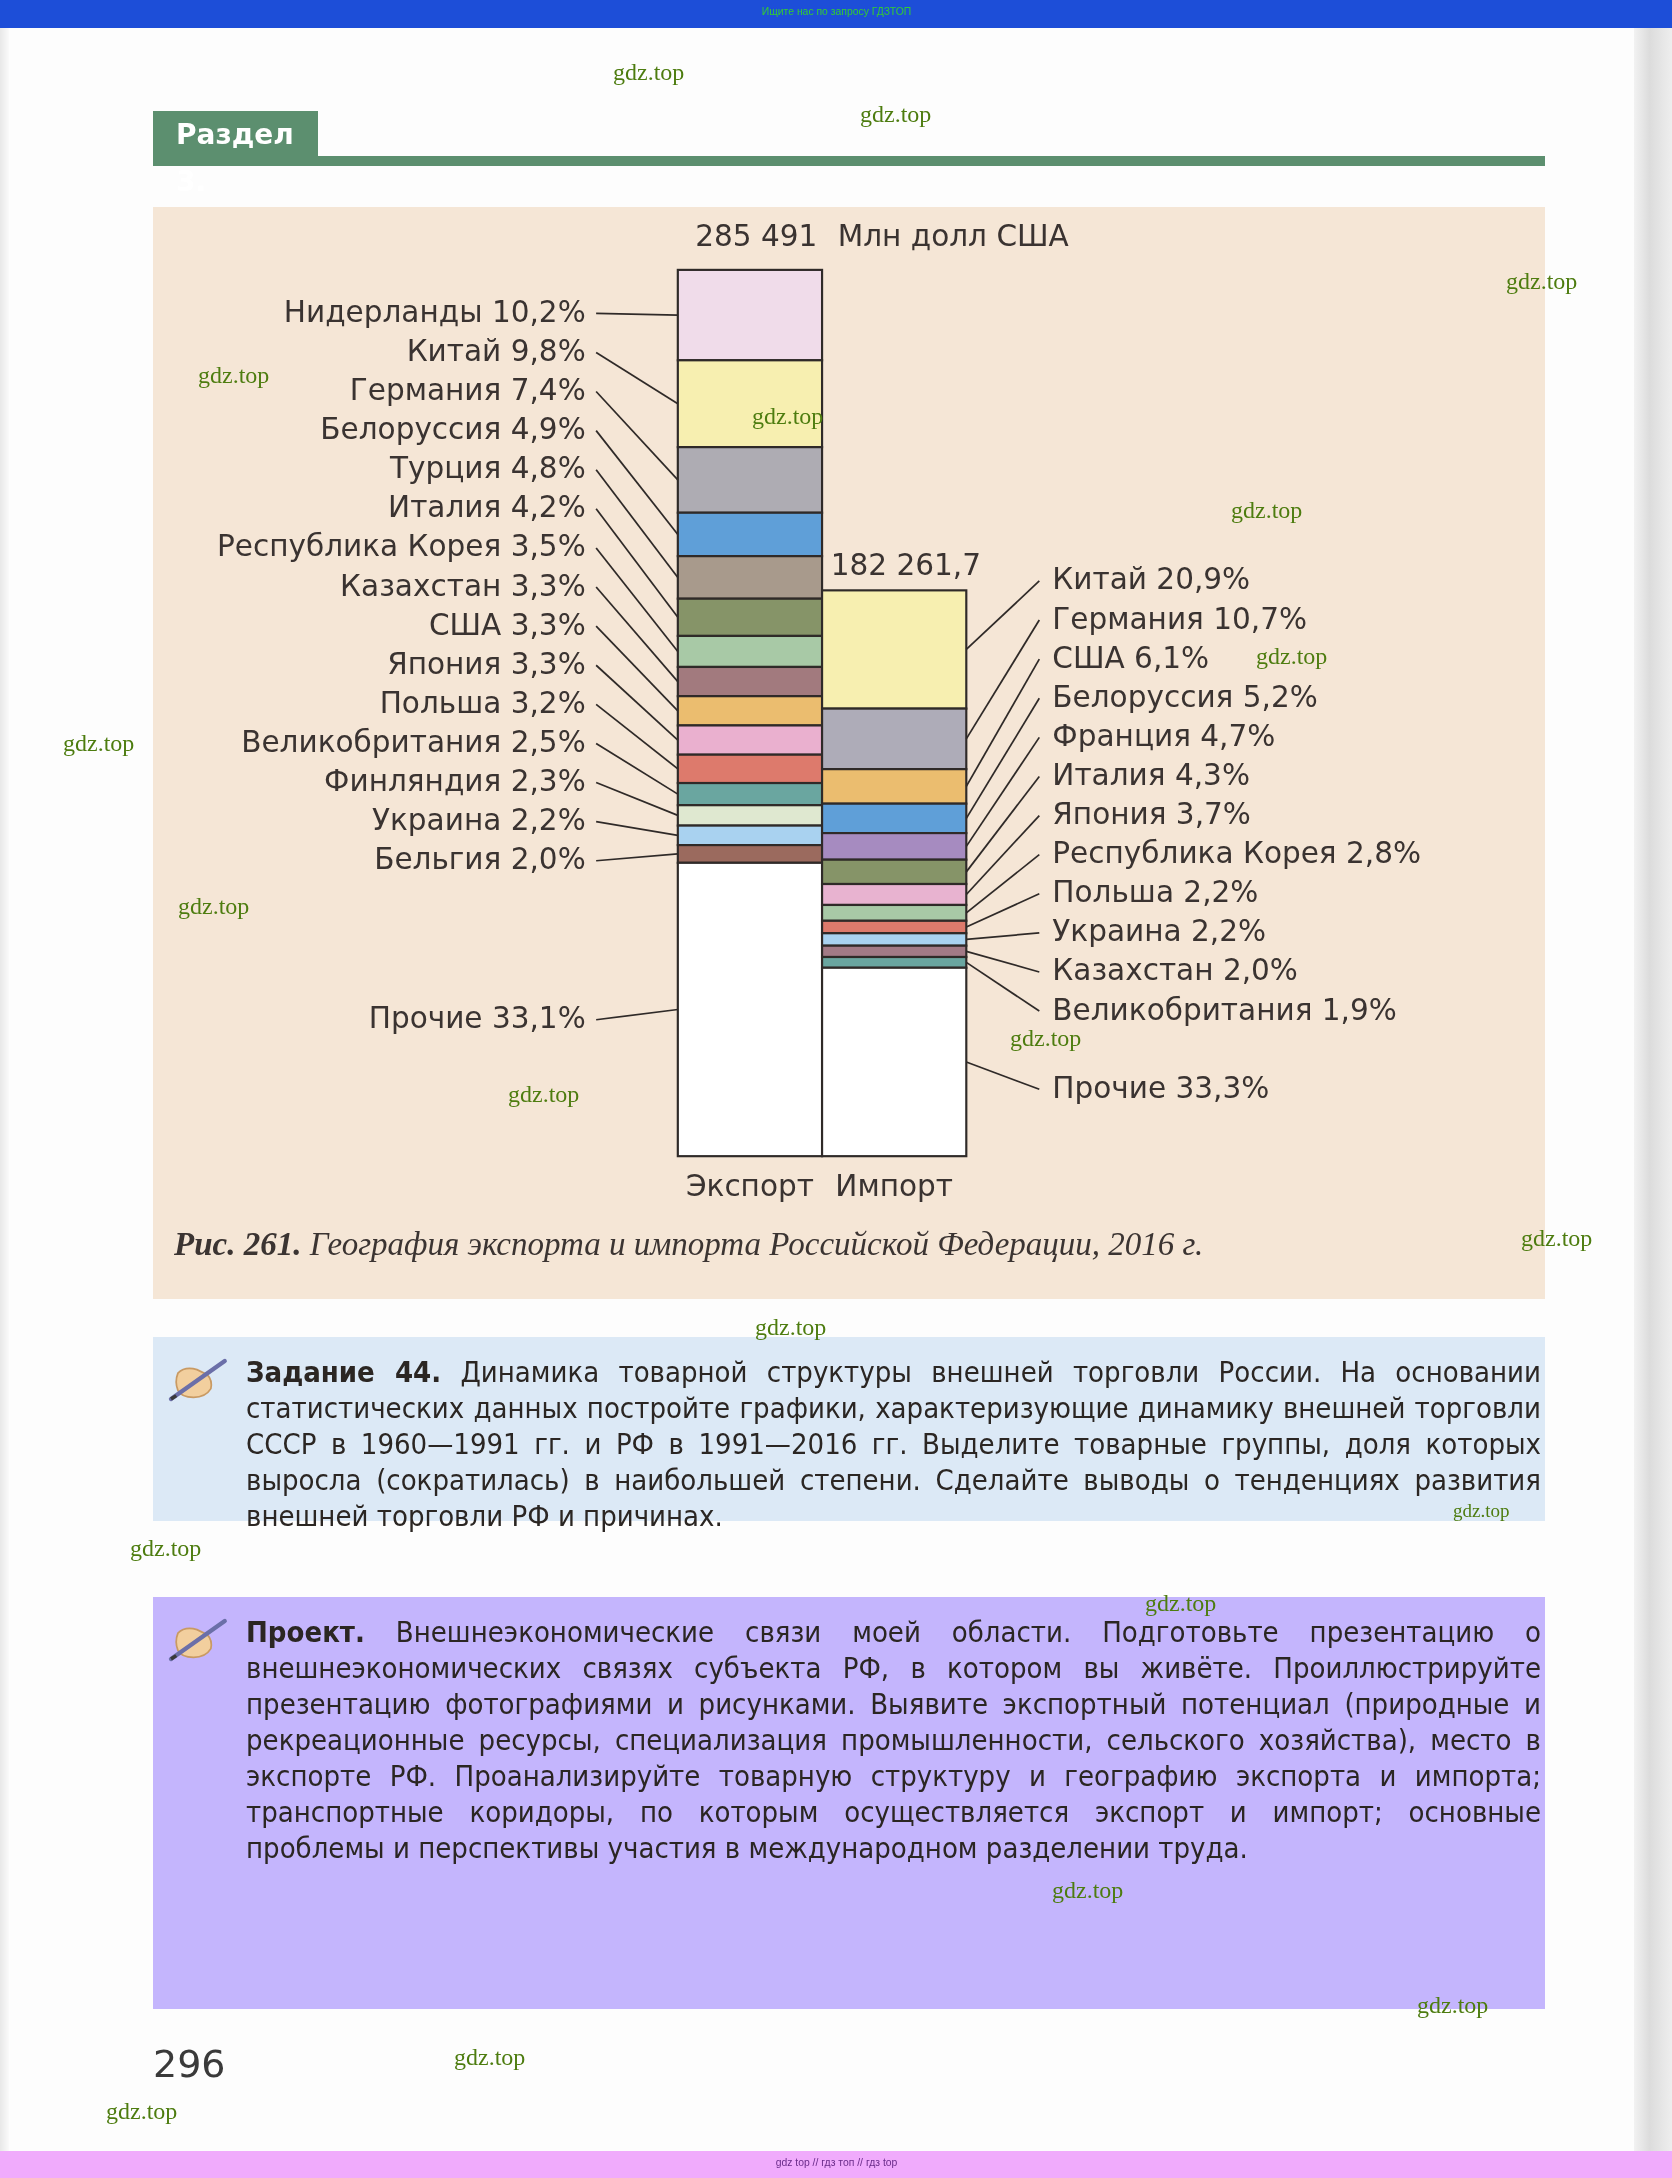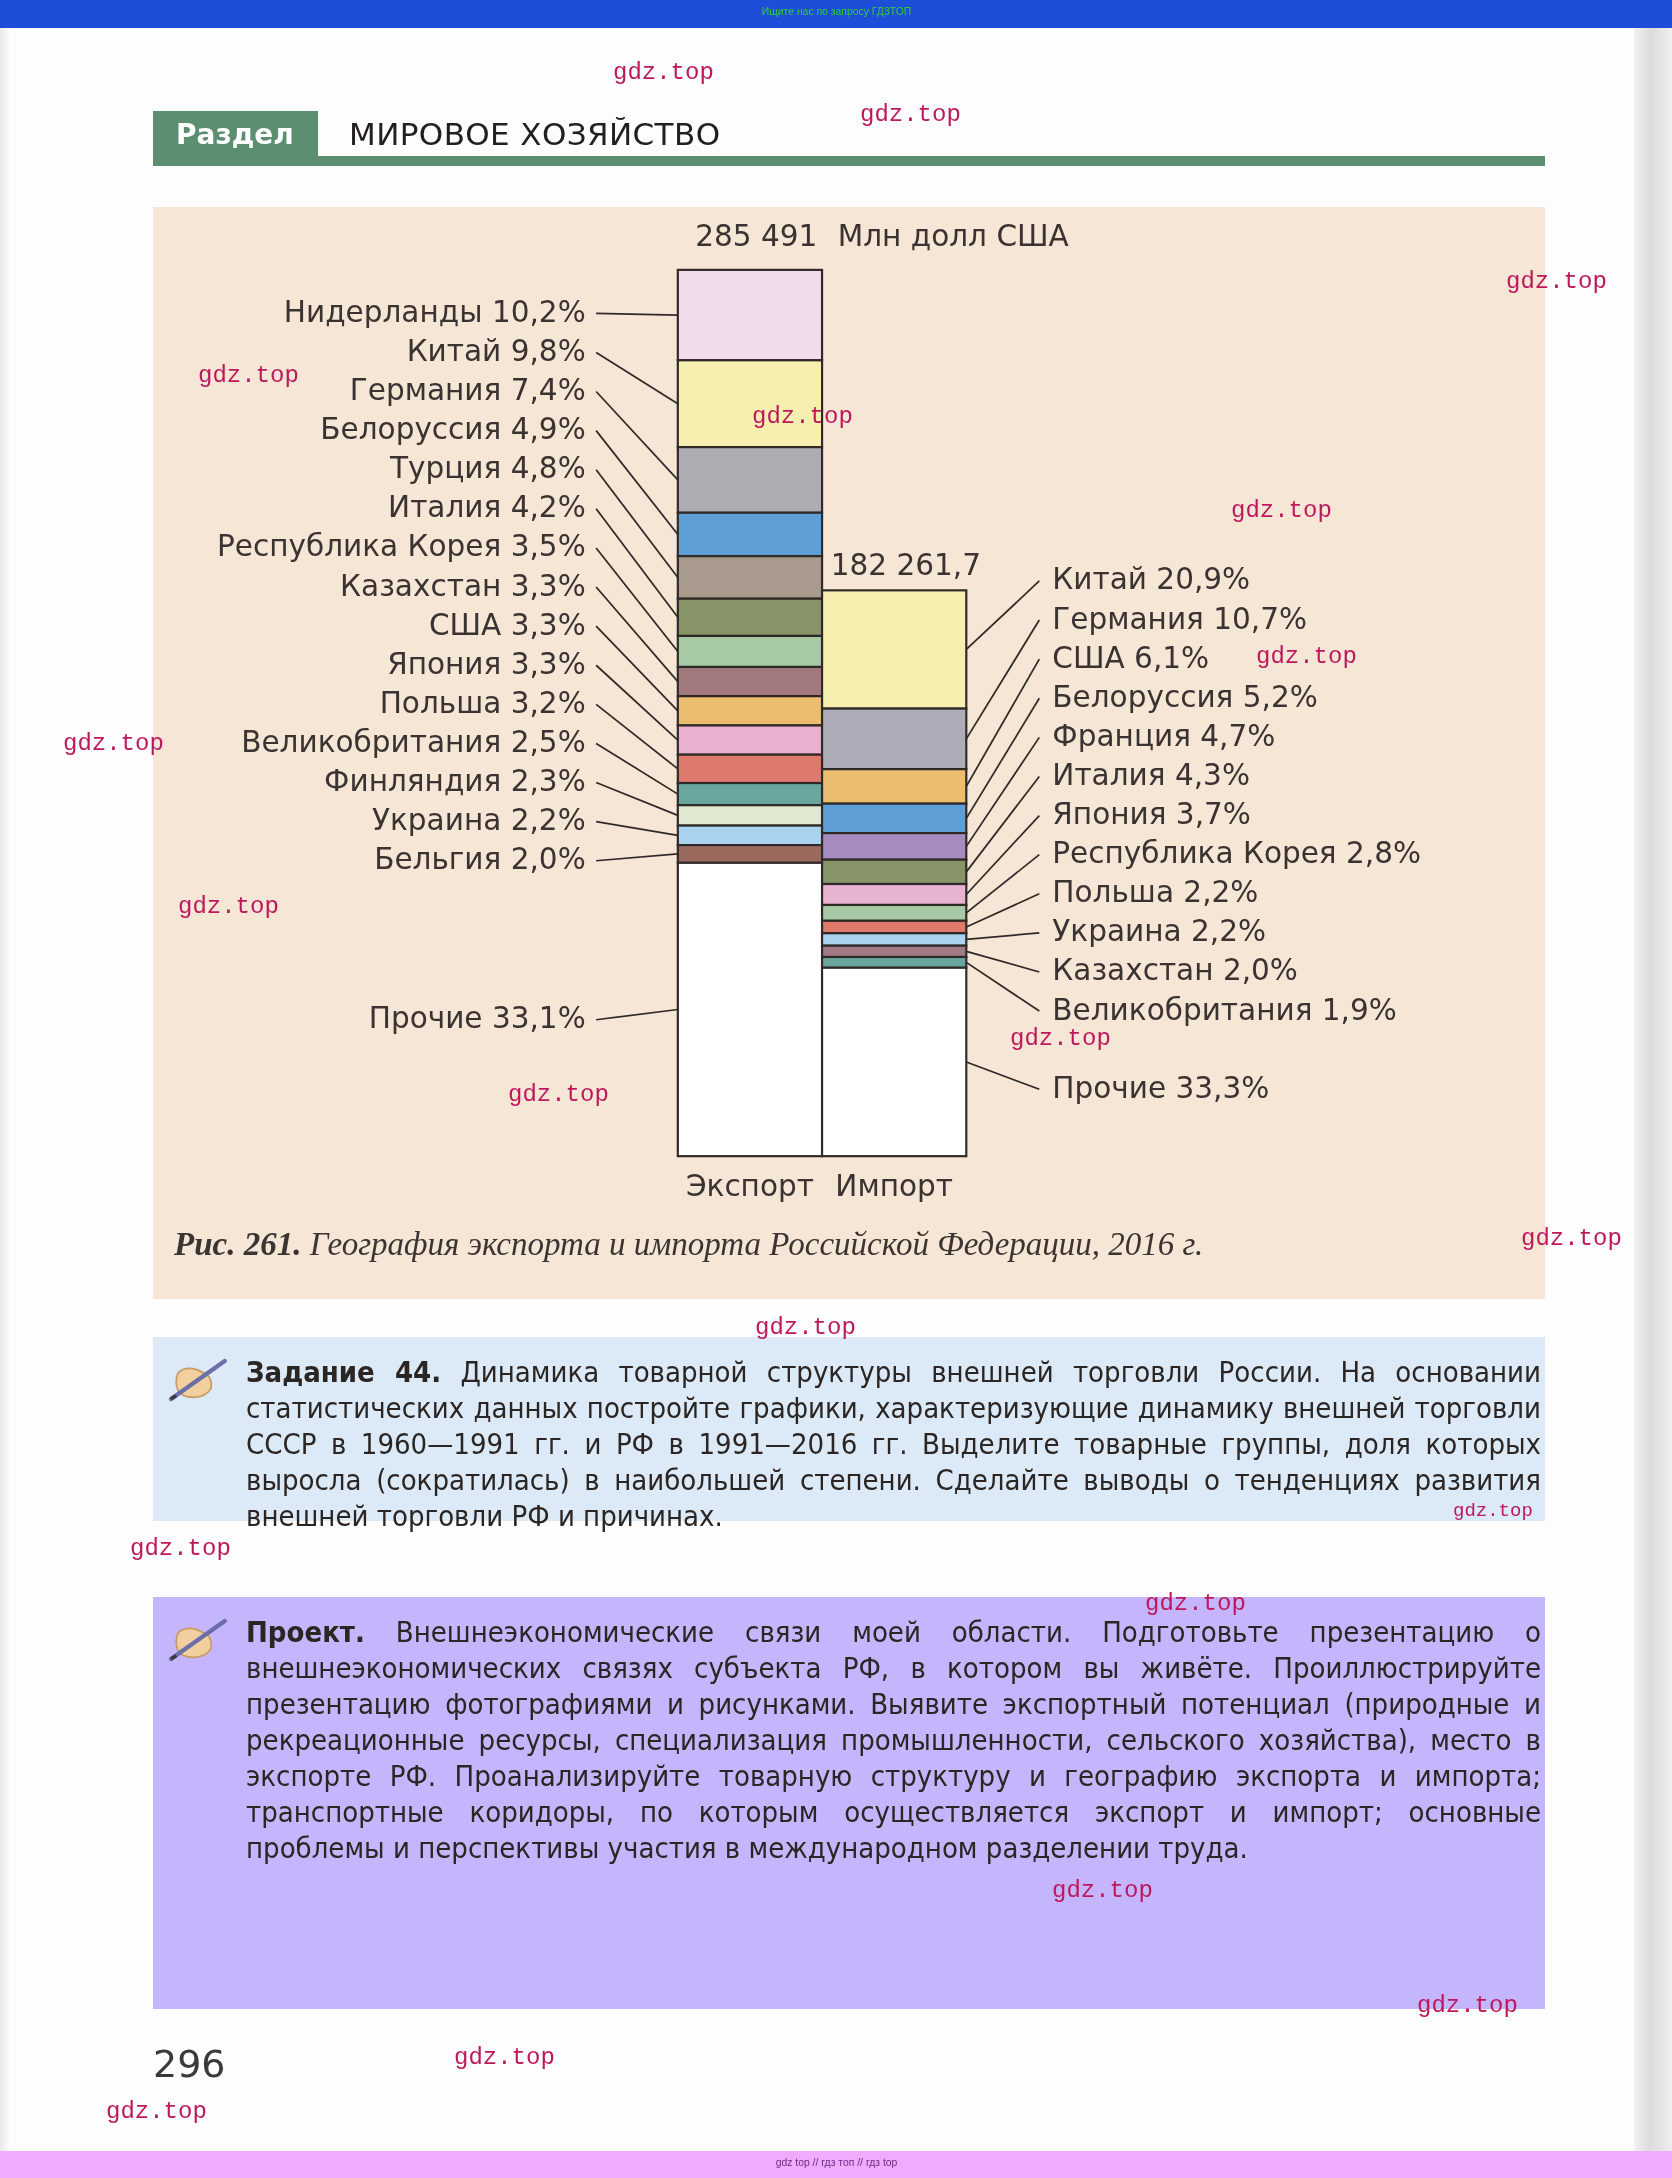--- a/index.html
+++ b/index.html
@@ -26,34 +26,33 @@
 
   .task-box { position:absolute; left:153px; top:1337px; width:1392px; height:184px; background:#dce9f6; }
   .project-box { position:absolute; left:153px; top:1597px; width:1392px; height:412px; background:#c4b5fd; }
   .pencil { position:absolute; left:8.7px; top:17.4px; width:70px; height:52px; }
   .box-text { position:absolute; left:93px; top:17.4px; width:1295px; font-family:"DejaVu Sans Condensed","DejaVu Sans", sans-serif;
               font-size:29px; line-height:36px; color:#2b2623; text-align:justify; }
   .box-text b { font-weight:bold; }
   .box-text p { margin:0; }
 
   .page-number { position:absolute; left:153px; top:2042px; font-size:38px; color:#3a3a3a; }
-  .wm { position:absolute; font-family:Liberation Mono, monospace; font-size:24px; color:#be185d; }
+  .wm { position:absolute; font-family:Liberation Serif, serif; font-size:24px; color:#4d7c0f; }
   .wm.small { font-size:19px; }
 </style>
 </head>
 <body>
 
 <div class="topbar"><span>Ищите нас по запросу ГДЗТОП</span></div>
 <div class="page"></div>
 <div class="page-edge-left"></div>
 <div class="page-edge-right"></div>
 
 <div class="section-header">
   <div class="section-tag">Раздел 3.</div>
-  <div class="section-title">МИРОВОЕ ХОЗЯЙСТВО</div>
   <div class="section-rule"></div>
 </div>
 
 <div class="figure-box">
   <svg class="chart-svg" id="chart" width="1392" height="1092" xmlns="http://www.w3.org/2000/svg" viewBox="0 0 1602 1256">
       <rect x="604" y="72" width="166" height="104.04" fill="#f0dcea" stroke="#2f2a28" stroke-width="2.5"></rect>
       <text x="498" y="122" font-family="&quot;DejaVu Sans&quot;, sans-serif" font-size="34" fill="#3a3331" text-anchor="end" dominant-baseline="middle">Нидерланды  10,2%</text>
       <line x1="510" y1="122" x2="604" y2="124.02000000000001" stroke="#2f2a28" stroke-width="2"></line>
       <rect x="604" y="176.04000000000002" width="166" height="99.96" fill="#f7efb0" stroke="#2f2a28" stroke-width="2.5"></rect>
       <text x="498" y="167" font-family="&quot;DejaVu Sans&quot;, sans-serif" font-size="34" fill="#3a3331" text-anchor="end" dominant-baseline="middle">Китай  9,8%</text>

